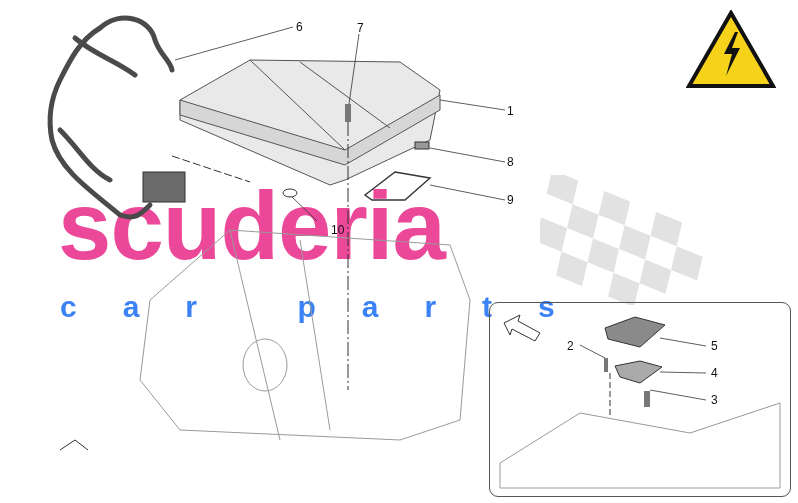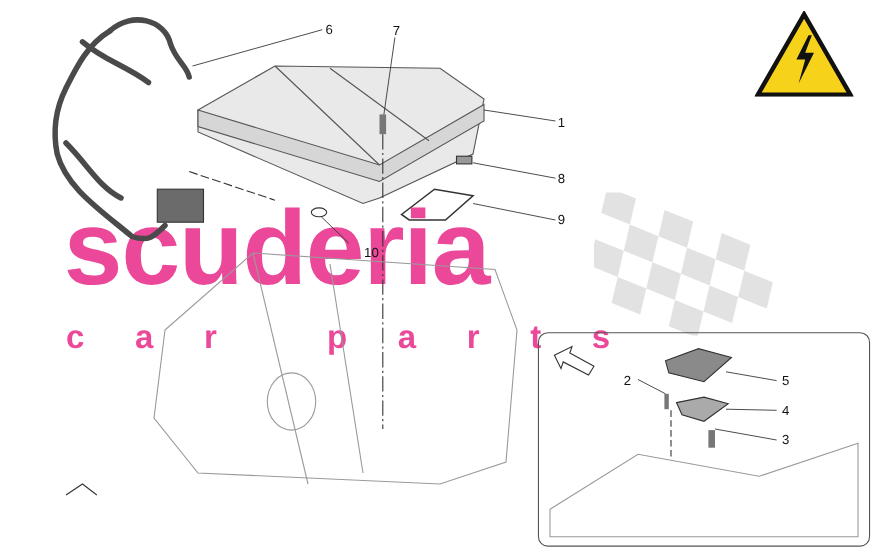--- a/index.html
+++ b/index.html
@@ -1,18 +1,18 @@
 <!DOCTYPE html>
 <html><head>
 <meta charset="utf-8">
 <style>
   html,body{margin:0;padding:0;background:#fff;}
   body{width:798px;height:503px;position:relative;overflow:hidden;font-family:"Liberation Sans",sans-serif;}
   .wm-main{position:absolute;left:58px;top:178px;font-size:96px;font-weight:bold;color:#ec4899;letter-spacing:-1px;line-height:1;}
-  .wm-sub{position:absolute;left:60px;top:292px;font-size:30px;font-weight:bold;color:#ec4899;letter-spacing:46px;line-height:1;}
+  .wm-sub{position:absolute;left:60px;top:292px;font-size:30px;font-weight:bold;color:#3b82f6;letter-spacing:46px;line-height:1;}
   .flag{position:absolute;left:540px;top:175px;}
   .callout{position:absolute;font-size:12px;color:#111;line-height:1;}
   .warn{position:absolute;left:686px;top:10px;}
   svg{position:absolute;left:0;top:0;}
   .inset{position:absolute;left:489px;top:302px;width:300px;height:193px;border:1px solid #555;border-radius:9px;}
 </style>
 </head>
 <body>
 
 <div class="wm-main">scuderia</div>

